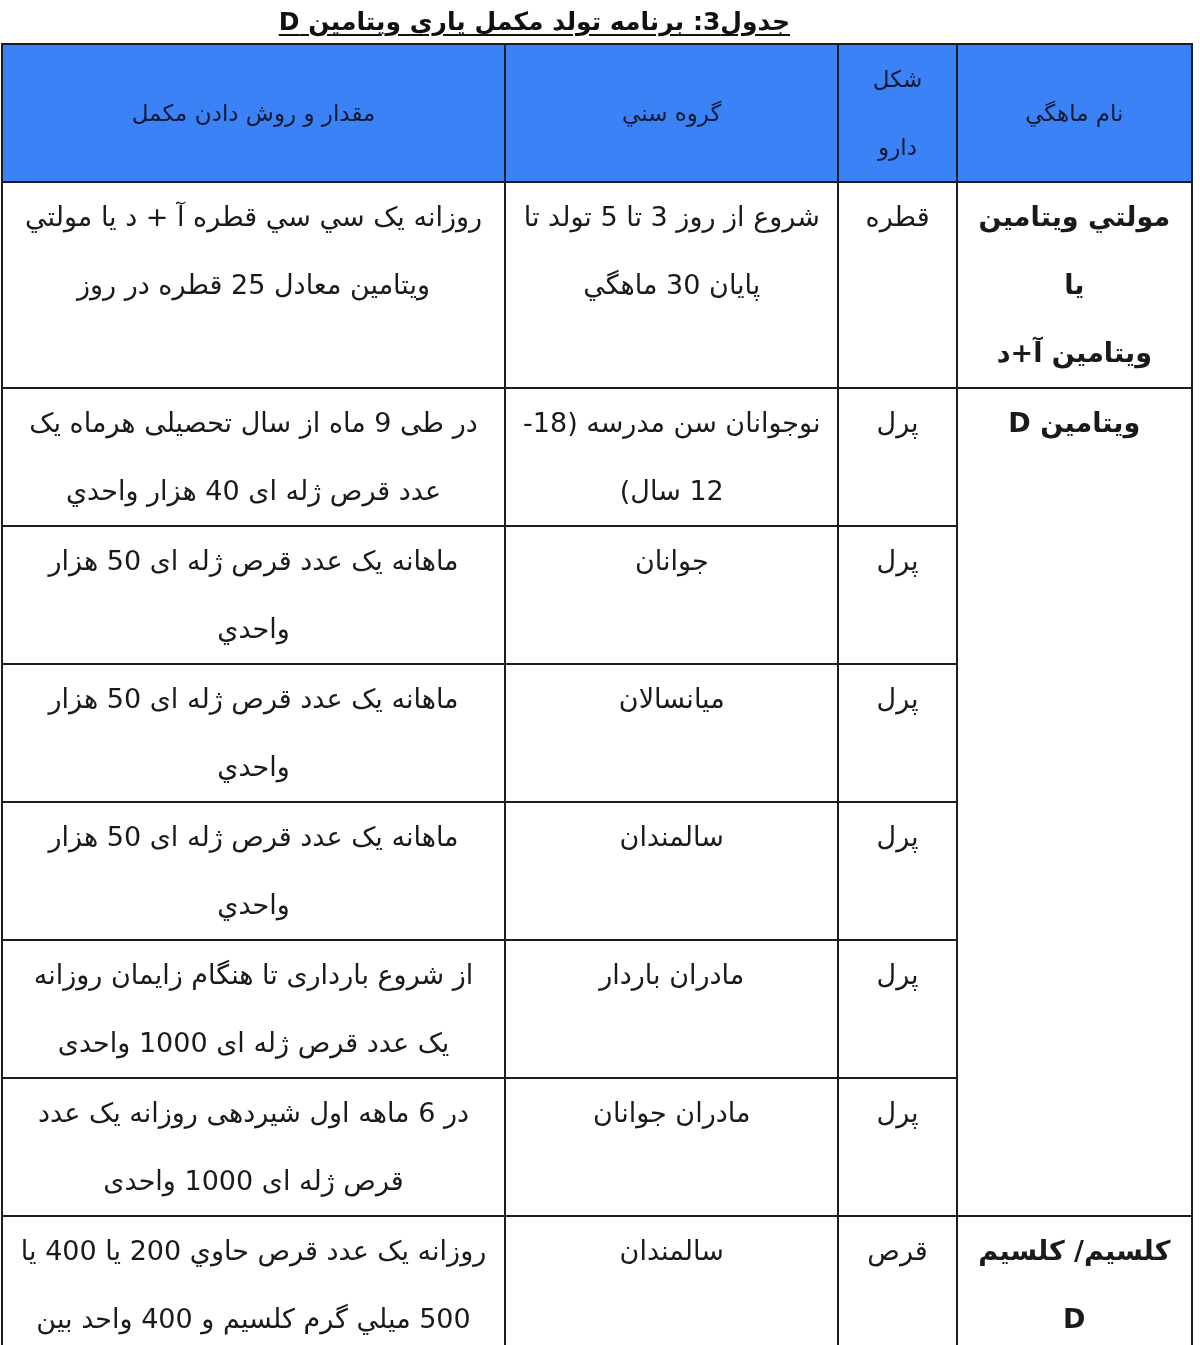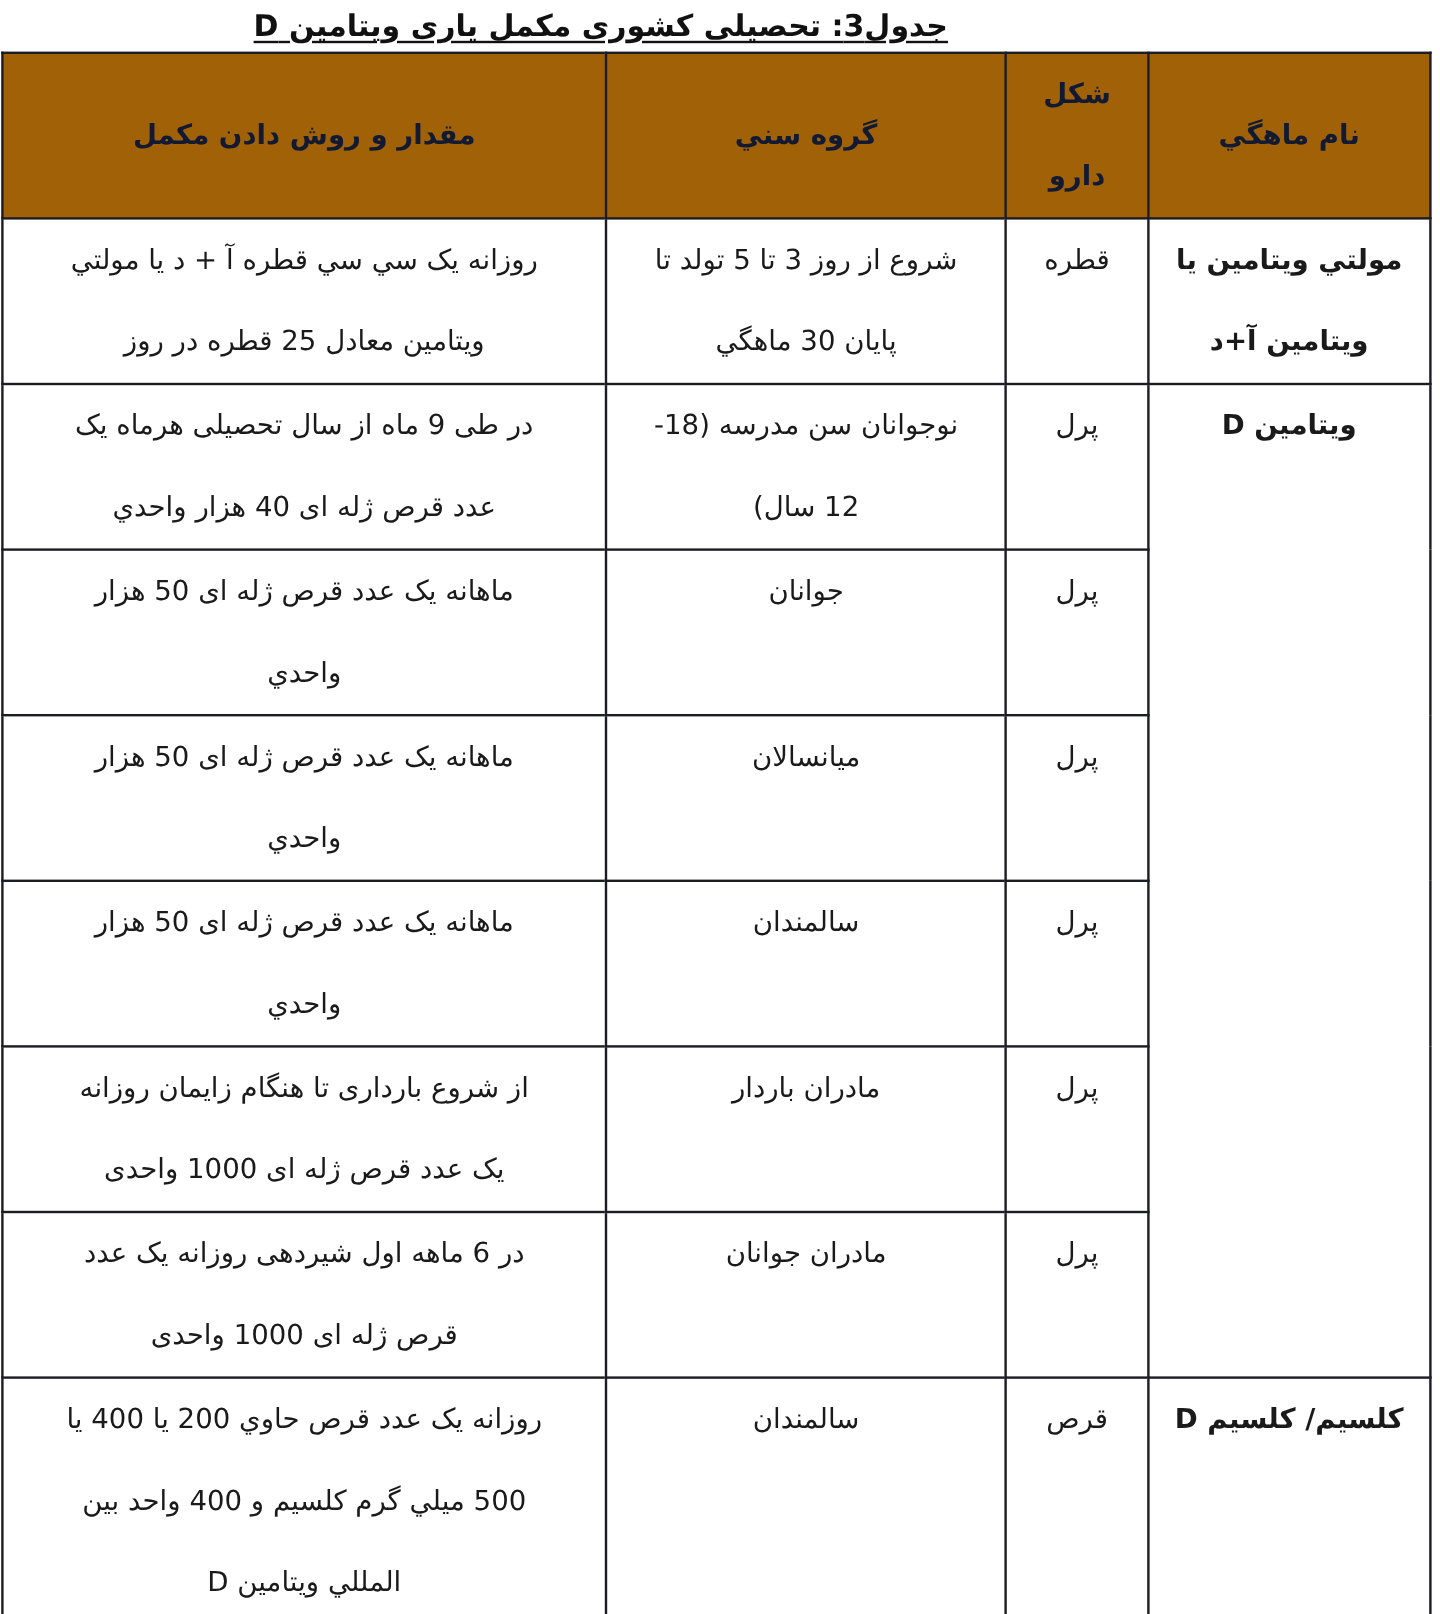--- a/index.html
+++ b/index.html
@@ -37,28 +37,28 @@
       left: 1px;
       width: 1192px;
       border-collapse: collapse;
       direction: rtl;
       table-layout: fixed;
     }
     table.supp td, table.supp th {
       border: 2px solid #1c1c24;
       text-align: center;
       padding: 0 8px;
-      font-size: 23px;
+      font-size: 27px;
       line-height: 68px;
       vertical-align: top;
     }
     table.supp th {
-      background: #a16207;
+      background: #3b82f6;
       color: #121a33;
-      font-weight: bold;
+      font-weight: normal;
       height: 134px;
       vertical-align: middle;
       line-height: 68px;
       font-size: 23px;
     }
     .col-name { width: 233px; }
     .col-form { width: 117px; }
     .col-age { width: 330px; }
     .col-dose { width: 498px; }
     td.name-cell {
@@ -70,21 +70,21 @@
     td.form-cell {
       vertical-align: middle;
     }
     tr.body-row td { height: 134px; }
     tr.last-row td { height: 205px; }
     .line { display: block; }
   </style>
 </head>
 <body>
 
-<div class="caption">جدول3: تحصیلی کشوری مکمل یاری ویتامین D</div>
+<div class="caption">جدول3: برنامه تولد مکمل یاری ویتامین D</div>
 
 <table class="supp">
   <colgroup>
     <col class="col-name">
     <col class="col-form">
     <col class="col-age">
     <col class="col-dose">
   </colgroup>
   <thead>
     <tr>

